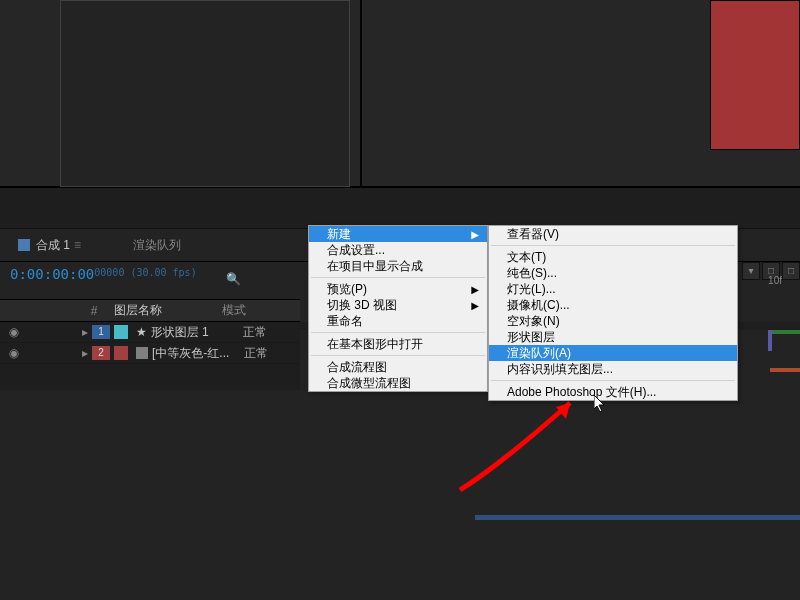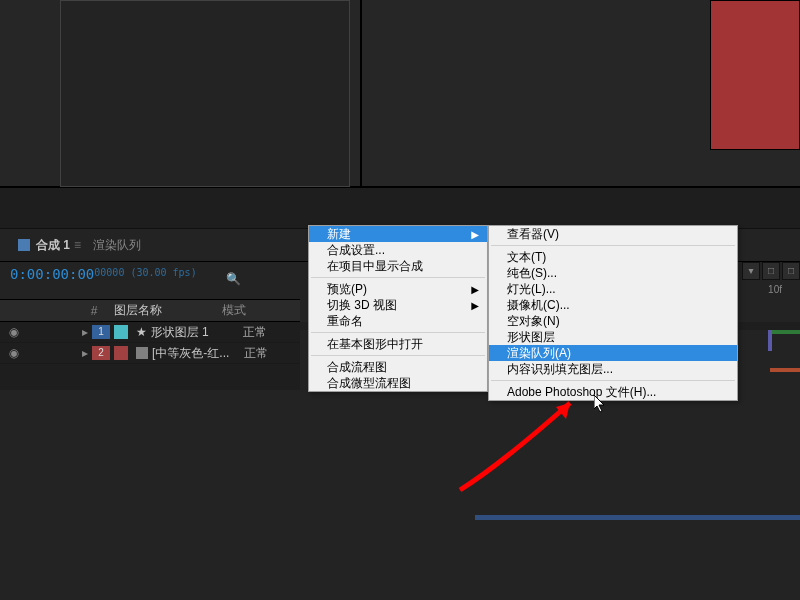--- a/index.html
+++ b/index.html
@@ -7,23 +7,23 @@
 
 .top-area { height: 187px; background: #262626; position: relative; border-bottom: 1px solid #000; }
 .viewer-border { position: absolute; left: 60px; top: 0; width: 290px; height: 187px; border: 1px solid #414141; background: #232323; }
 .viewer-divider { position: absolute; left: 360px; top: 0; width: 2px; height: 187px; background: #000; }
 .red-square { position: absolute; right: 0; top: 0; width: 90px; height: 150px; background: #a33436; border: 1px solid #000; }
 
 .divider-h { height: 42px; background: #1e1e1e; border-top: 1px solid #000; border-bottom: 1px solid #111; }
 
 .timeline-header { height: 33px; background: #232323; display: flex; align-items: center; padding-left: 10px; border-bottom: 1px solid #000; }
 .comp-icon { width: 12px; height: 12px; background: #4a7bb3; margin-right: 6px; }
-.comp-tab { color: #c7c7c7; padding: 0 8px; display: flex; align-items: center; font-weight: bold; }
+.comp-tab { color: #c7c7c7; padding: 0 8px; display: flex; align-items: center; }
 .tab-separator { color: #666; margin: 0 4px; }
-.render-tab { color: #888; }
+.render-tab { color: #888; margin-left: 40px; }
 
 .timeline-toolbar { height: 38px; background: #232323; display: flex; align-items: flex-start; padding-left: 10px; padding-top: 4px; border-bottom: 1px solid #000; }
 .timecode { color: #2c8cd4; font-size: 14px; font-family: monospace; }
 .timecode-sub { color: #2f6b9a; font-size: 10px; font-family: monospace; margin-top: 1px; }
 .timecode-wrap { display: flex; }
 .search-icon { margin-left: 30px; color: #888; margin-top: 6px; }
 
 .columns-header { height: 22px; background: #2a2a2a; display: flex; align-items: center; border-bottom: 1px solid #000; }
 .col-eye { width: 28px; }
 .col-toggles { width: 50px; }
@@ -40,21 +40,21 @@
 .label-aqua { width: 14px; height: 14px; background: #4abbc4; margin-left: 4px; margin-right: 8px; }
 .star { color: #c7c7c7; margin-right: 4px; }
 .gray-sw { width: 12px; height: 12px; background: #808080; margin-right: 4px; }
 .layer-name { width: 88px; color: #c7c7c7; overflow: hidden; white-space: nowrap; }
 .mode-val { width: 60px; color: #aaa; padding-left: 4px; }
 
 .timeline-bottom { position: absolute; left: 0; right: 0; top: 390px; bottom: 0; background: #232323; }
 
 .timeline-right { position: absolute; left: 300px; right: 0; top: 262px; height: 128px; }
 .time-ruler { height: 60px; background: #232323; position: relative; }
-.time-label { position: absolute; right: 18px; top: 22px; color: #888; font-size: 10px; }
+.time-label { position: absolute; right: 18px; top: 13px; color: #888; font-size: 10px; }
 .time-buttons { position: absolute; right: 0; top: 0; display: flex; gap: 2px; }
 .tb { width: 18px; height: 18px; background: #2d2d2d; border: 1px solid #111; color: #888; text-align: center; line-height: 16px; font-size: 10px; }
 .track-area { height: 68px; background: #232323; }
 .track-bar { height: 21px; position: relative; }
 .tb1 { background: #2f7a38; margin-left: 470px; height: 4px; margin-top: 8px; }
 .tb2 { background: #af4c30; margin-left: 470px; height: 4px; margin-top: 17px; }
 .handle { position: absolute; left: 468px; top: 0; width: 4px; height: 21px; background: #5a5aa8; }
 
 .context-menu { position: absolute; left: 308px; top: 225px; width: 180px; background: #f0f0f0; border: 1px solid #a0a0a0; box-shadow: 2px 2px 4px rgba(0,0,0,0.3); color: #000; }
 .menu-item { height: 16px; display: flex; align-items: center; padding: 0 20px 0 18px; position: relative; }

